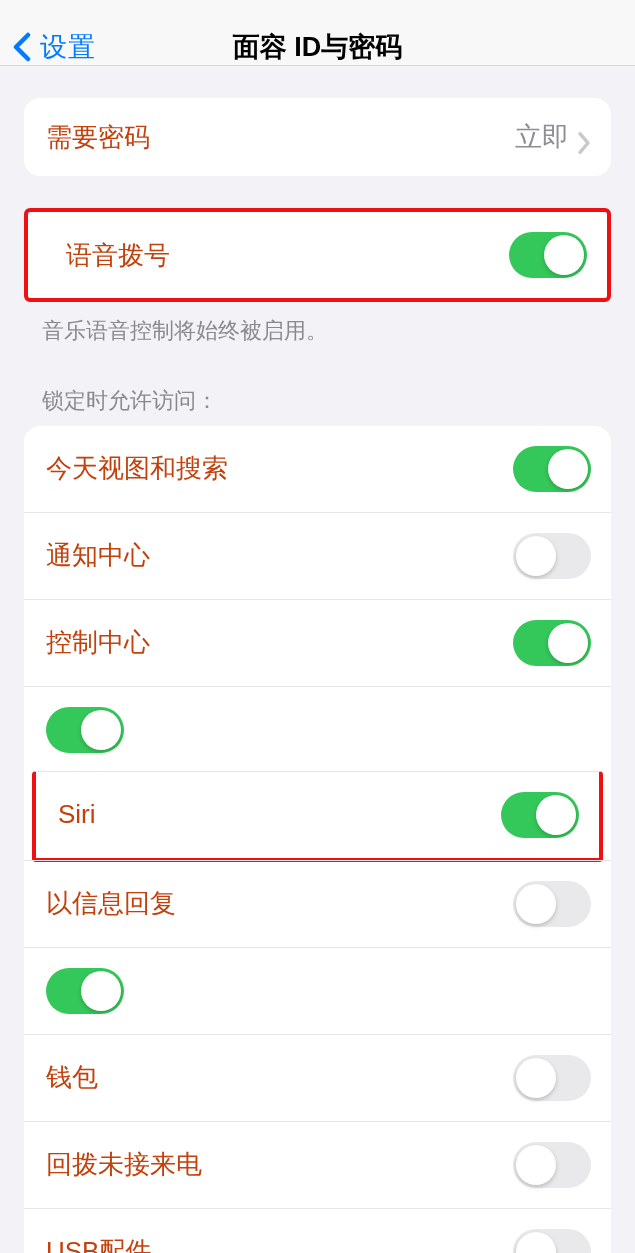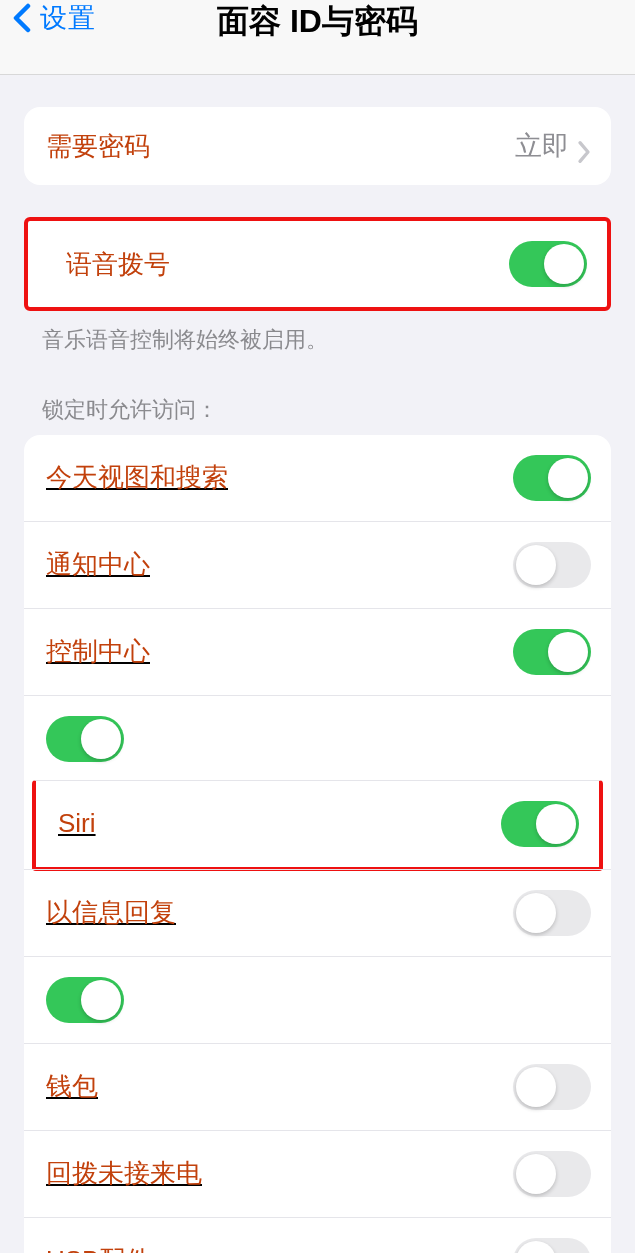--- a/index.html
+++ b/index.html
@@ -4,45 +4,45 @@
   <style>
     * { margin: 0; padding: 0; box-sizing: border-box; }
     body {
       width: 635px;
       height: 1253px;
       background: #f2f2f7;
       font-family: -apple-system, "Helvetica Neue", Arial, sans-serif;
       overflow: hidden;
     }
     .nav-bar {
-      height: 75px;
+      height: 66px;
       background: #f8f8f8;
       display: flex;
-      align-items: flex-start;
+      align-items: flex-end;
       position: relative;
       border-bottom: 1px solid #d8d8d8;
     }
     .back-btn {
       display: flex;
       align-items: center;
       padding-left: 12px;
       color: #007aff;
       font-size: 27px;
       cursor: pointer;
     }
     .back-chevron {
       width: 20px;
       height: 30px;
     }
     .back-label { padding-left: 8px; letter-spacing: 1px; }
     .nav-title {
       position: absolute;
       left: 0; right: 0;
       text-align: center;
-      font-size: 32px;
+      font-size: 27px;
       font-weight: 600;
       color: #000;
       pointer-events: none;
     }
     .content { padding: 0 0 20px 0; }
     .group {
       margin: 32px 24px 0 24px;
       background: #fff;
       border-radius: 16px;
       overflow: hidden;
@@ -110,21 +110,20 @@
     .toggle.on .knob { right: 3px; }
     .toggle.off .knob { left: 3px; }
     .lock-list {
       margin: 10px 24px 0 24px;
       background: #fff;
       border-radius: 16px;
       overflow: hidden;
     }
     .lock-list .row {
       border-top: 1px solid #e5e5ea;
-      text-decoration: underline;
     }
     .lock-list .row:first-child {
       border-top: none;
     }
     .siri-row-highlight {
       border: 4px solid #e11;
       border-radius: 4px;
       margin: -2px 8px;
     }
   </style>

